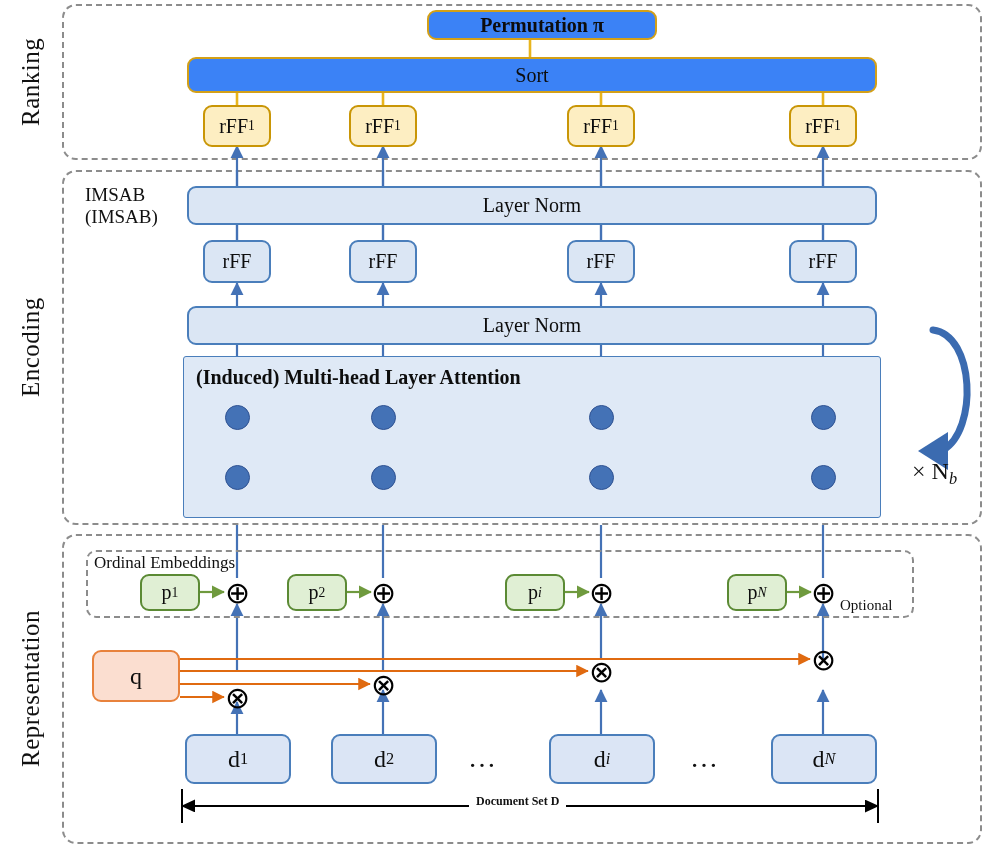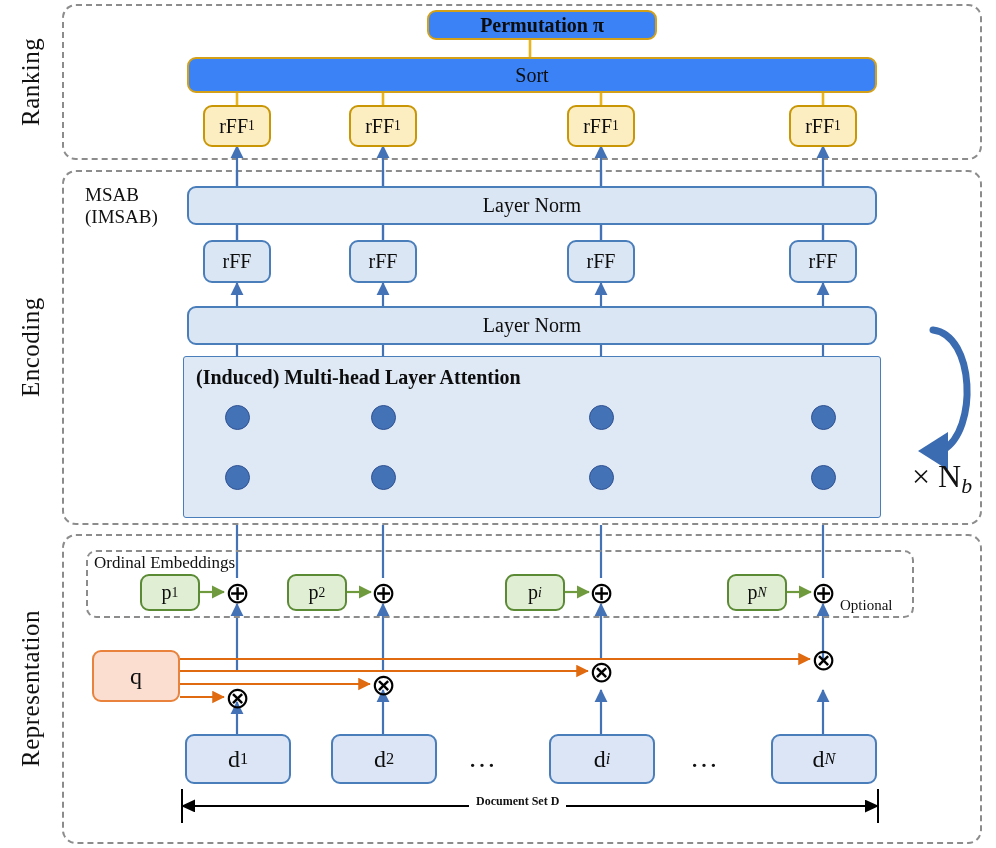--- a/index.html
+++ b/index.html
@@ -68,21 +68,21 @@
   .dots{
     position:absolute;font-size:28px;color:#111;letter-spacing:3px;
     font-family:"Liberation Serif",serif;
   }
   .docset-lab{
     position:absolute;font-size:12px;font-weight:bold;color:#111;
     background:#fff;padding:0 7px;white-space:nowrap;
     font-family:"Liberation Serif",serif;
   }
   .nb-lab{
-    position:absolute;font-size:32px;color:#111;white-space:nowrap;
+    position:absolute;font-size:24px;color:#111;white-space:nowrap;
     font-family:"Liberation Serif",serif;
   }
   .sub{font-size:0.68em;vertical-align:-0.28em;}
   .ital{font-style:italic;}
   svg.ov{position:absolute;left:0;top:0;width:996px;height:848px;pointer-events:none;}
 </style>
 </head>
 <body>
 
 <div id="root">
@@ -259,21 +259,21 @@
   <div class="box gold2" style="left:567px;top:105px;width:68px;height:42px;">
     <span>rFF</span>
       <span class="sub">1</span>
   </div>
   <div class="box gold2" style="left:789px;top:105px;width:68px;height:42px;">
     <span>rFF</span>
       <span class="sub">1</span>
   </div>
 
   <div class="msab-lab" style="left:85px;top:184px;">
-    <div>MSAB</div>
+    <div>IMSAB</div>
     <div>(IMSAB)</div>
   </div>
 
   <div class="box blue" style="left:187px;top:186px;width:690px;height:39px;">Layer Norm</div>
 
   <div class="box blue" style="left:203px;top:240px;width:68px;height:43px;">rFF</div>
   <div class="box blue" style="left:349px;top:240px;width:68px;height:43px;">rFF</div>
   <div class="box blue" style="left:567px;top:240px;width:68px;height:43px;">rFF</div>
   <div class="box blue" style="left:789px;top:240px;width:68px;height:43px;">rFF</div>
 

